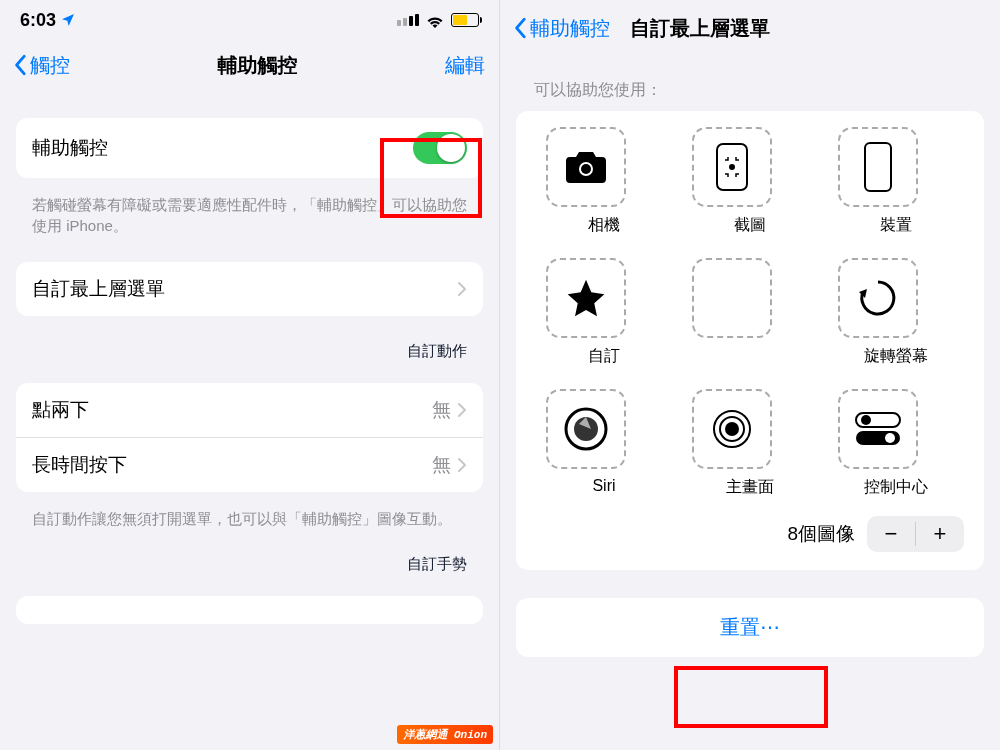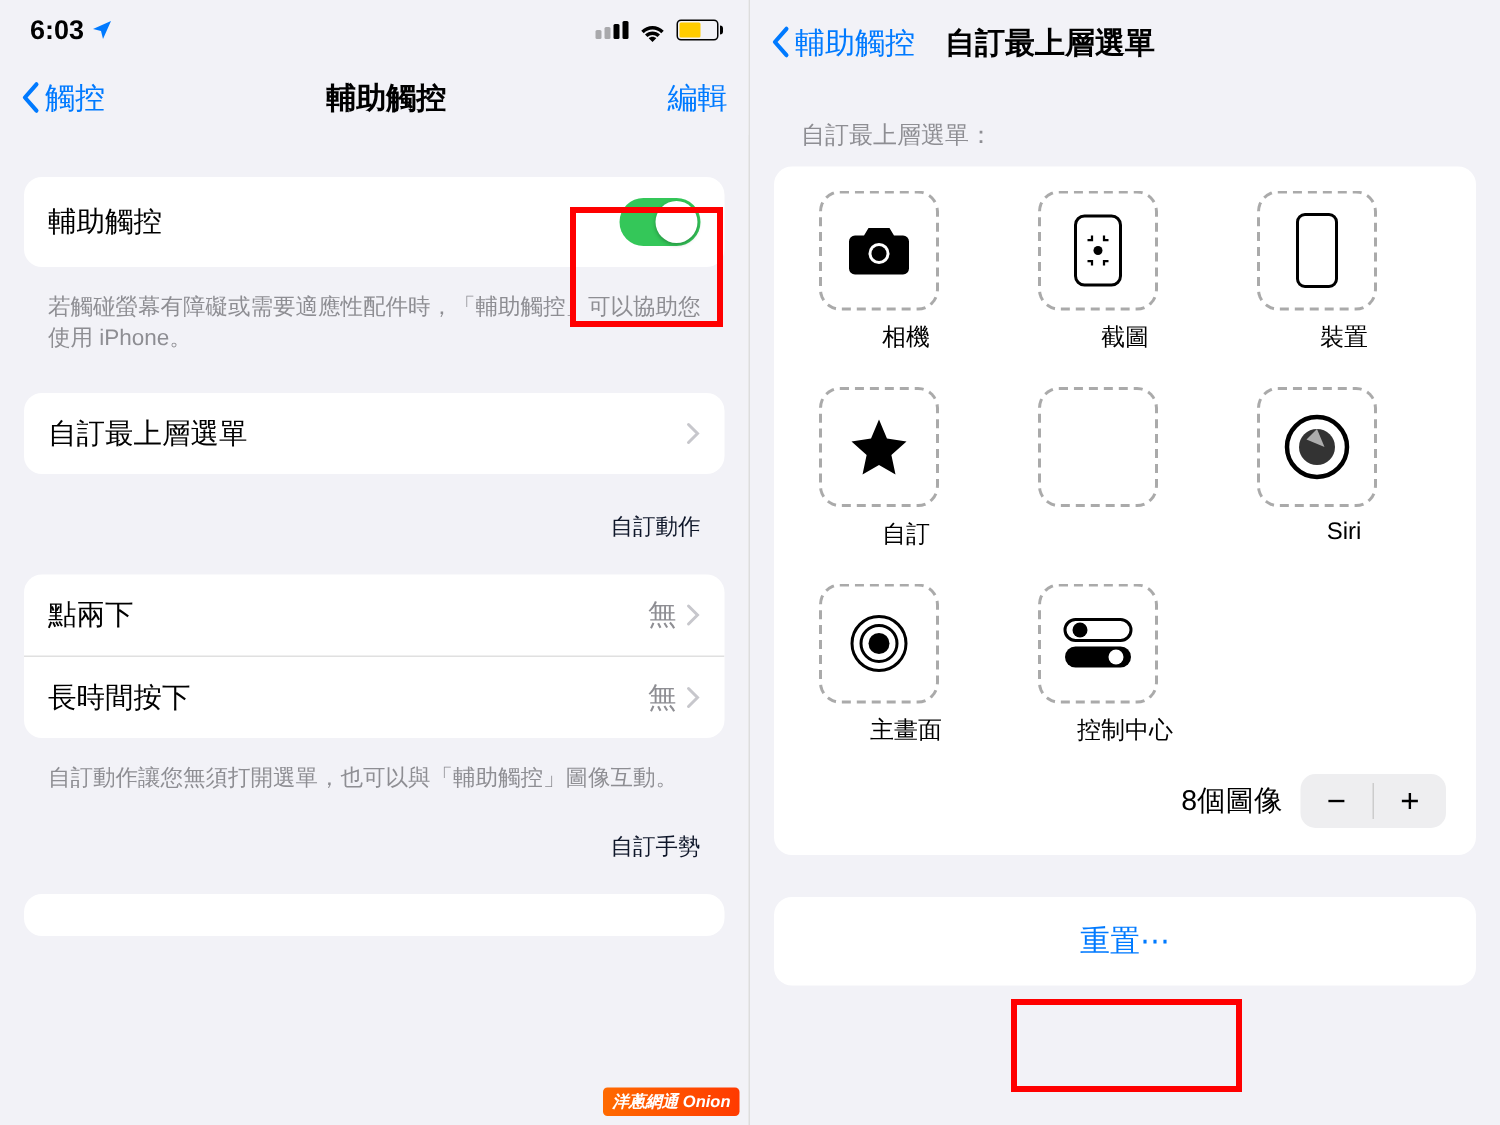--- a/index.html
+++ b/index.html
@@ -57,21 +57,21 @@
   .iconlabel { font-size: 16px; color: #000; text-align: center; }
   .countrow { display: flex; align-items: center; justify-content: flex-end; gap: 12px; padding: 18px 10px 8px; font-size: 19px; }
   .stepper { display: flex; background: #eeeef0; border-radius: 10px; overflow: hidden; }
   .stepper button { width: 48px; height: 36px; border: none; background: transparent; font-size: 22px; color: #000; }
   .stepper .div { width:1px; background:#ccc; margin: 6px 0; }
 
   .resetgroup { background:#fff; border-radius:12px; margin: 28px 16px; }
   .resetrow { text-align:center; color:#007aff; font-size:20px; padding:16px; }
 
   .watermark { position:absolute; bottom:6px; font-size:11px; }
-  .wm-left { right:6px; color:#fff; background: linear-gradient(90deg,#ff6a00,#ff3a00); padding:2px 6px; border-radius:3px; font-style:italic; font-weight:bold;}
+  .wm-left { right:6px; color:#fff; background: linear-gradient(90deg,#ff6a00,#ff3a00); padding:2px 6px; border-radius:3px; font-style:italic; font-weight:bold;font-family:Liberation Mono, monospace;}
 </style>
 </head>
 <body>
 
 <div class="pane pane-left">
   <div class="statusbar">
     <div class="status-left">
       <span>6:03</span>
       <svg class="loc-icon" viewBox="0 0 24 24">
           <path fill="#007aff" d="M21 3L3 11l8 2 2 8z"></path>
@@ -162,21 +162,21 @@
     <div class="back">
       <svg viewBox="0 0 12 20">
           <path fill="none" stroke="#007aff" stroke-width="2.5" stroke-linecap="round" stroke-linejoin="round" d="M9 2L2 10l7 8"></path>
         </svg>
       <span>輔助觸控</span>
     </div>
     <div class="navtitle" style="margin-left:10px">自訂最上層選單</div>
   </div>
 
   <div class="content">
-    <div class="instruction">自訂最上層選單：</div>
+    <div class="instruction">可以協助您使用：</div>
 
     <div class="iconpanel">
       <div class="icongrid">
         <div class="iconcell">
           <div class="iconbox">
               <svg width="44" height="36" viewBox="0 0 44 36">
                 <path fill="#000" d="M6 8h6l3-5h14l3 5h6a4 4 0 014 4v18a4 4 0 01-4 4H6a4 4 0 01-4-4V12a4 4 0 014-4z"></path>
                 <circle cx="22" cy="20" r="7" fill="#fff"></circle>
                 <circle cx="22" cy="20" r="5" fill="#000"></circle>
               </svg>
@@ -205,20 +205,29 @@
           <div class="iconbox">
               <svg width="44" height="44" viewBox="0 0 24 24">
                 <path fill="#000" d="M12 2l2.9 6.9L22 10l-5.5 4.9L18 22l-6-3.5L6 22l1.5-7.1L2 10l7.1-1.1z"></path>
               </svg>
             </div>
           <div class="iconlabel">自訂</div>
         </div>
         <div class="iconcell">
           <div class="iconbox empty"></div>
           <div class="iconlabel"></div>
+        </div>
+        <div class="iconcell">
+          <div class="iconbox">
+              <svg width="44" height="44" viewBox="0 0 44 44">
+                <path fill="none" stroke="#000" stroke-width="3" d="M22 6a16 16 0 11-15 10"></path>
+                <path fill="#000" d="M3 16l8-3-2 9z"></path>
+              </svg>
+            </div>
+          <div class="iconlabel">旋轉螢幕</div>
         </div>
         <div class="iconcell">
           <div class="iconbox">
               <svg width="46" height="46" viewBox="0 0 46 46">
                 <circle cx="23" cy="23" r="20" fill="none" stroke="#000" stroke-width="3"></circle>
                 <circle cx="23" cy="23" r="12" fill="#333"></circle>
                 <path fill="#fff" d="M23 11l5 12-12-5z" opacity=".6"></path>
               </svg>
             </div>
           <div class="iconlabel">Siri</div>

